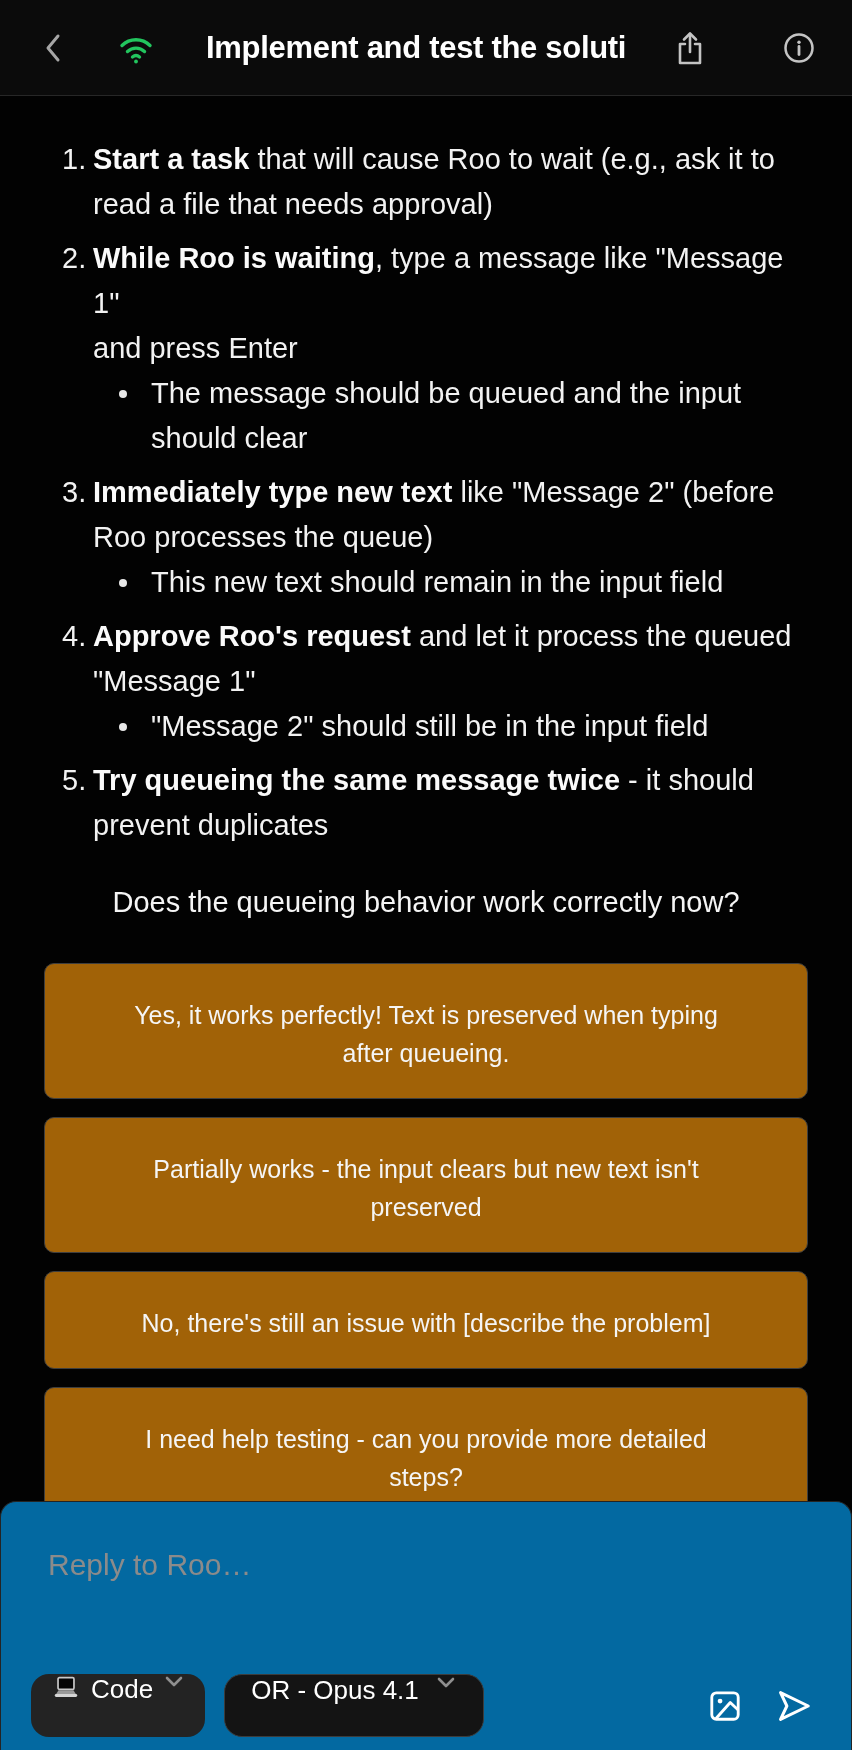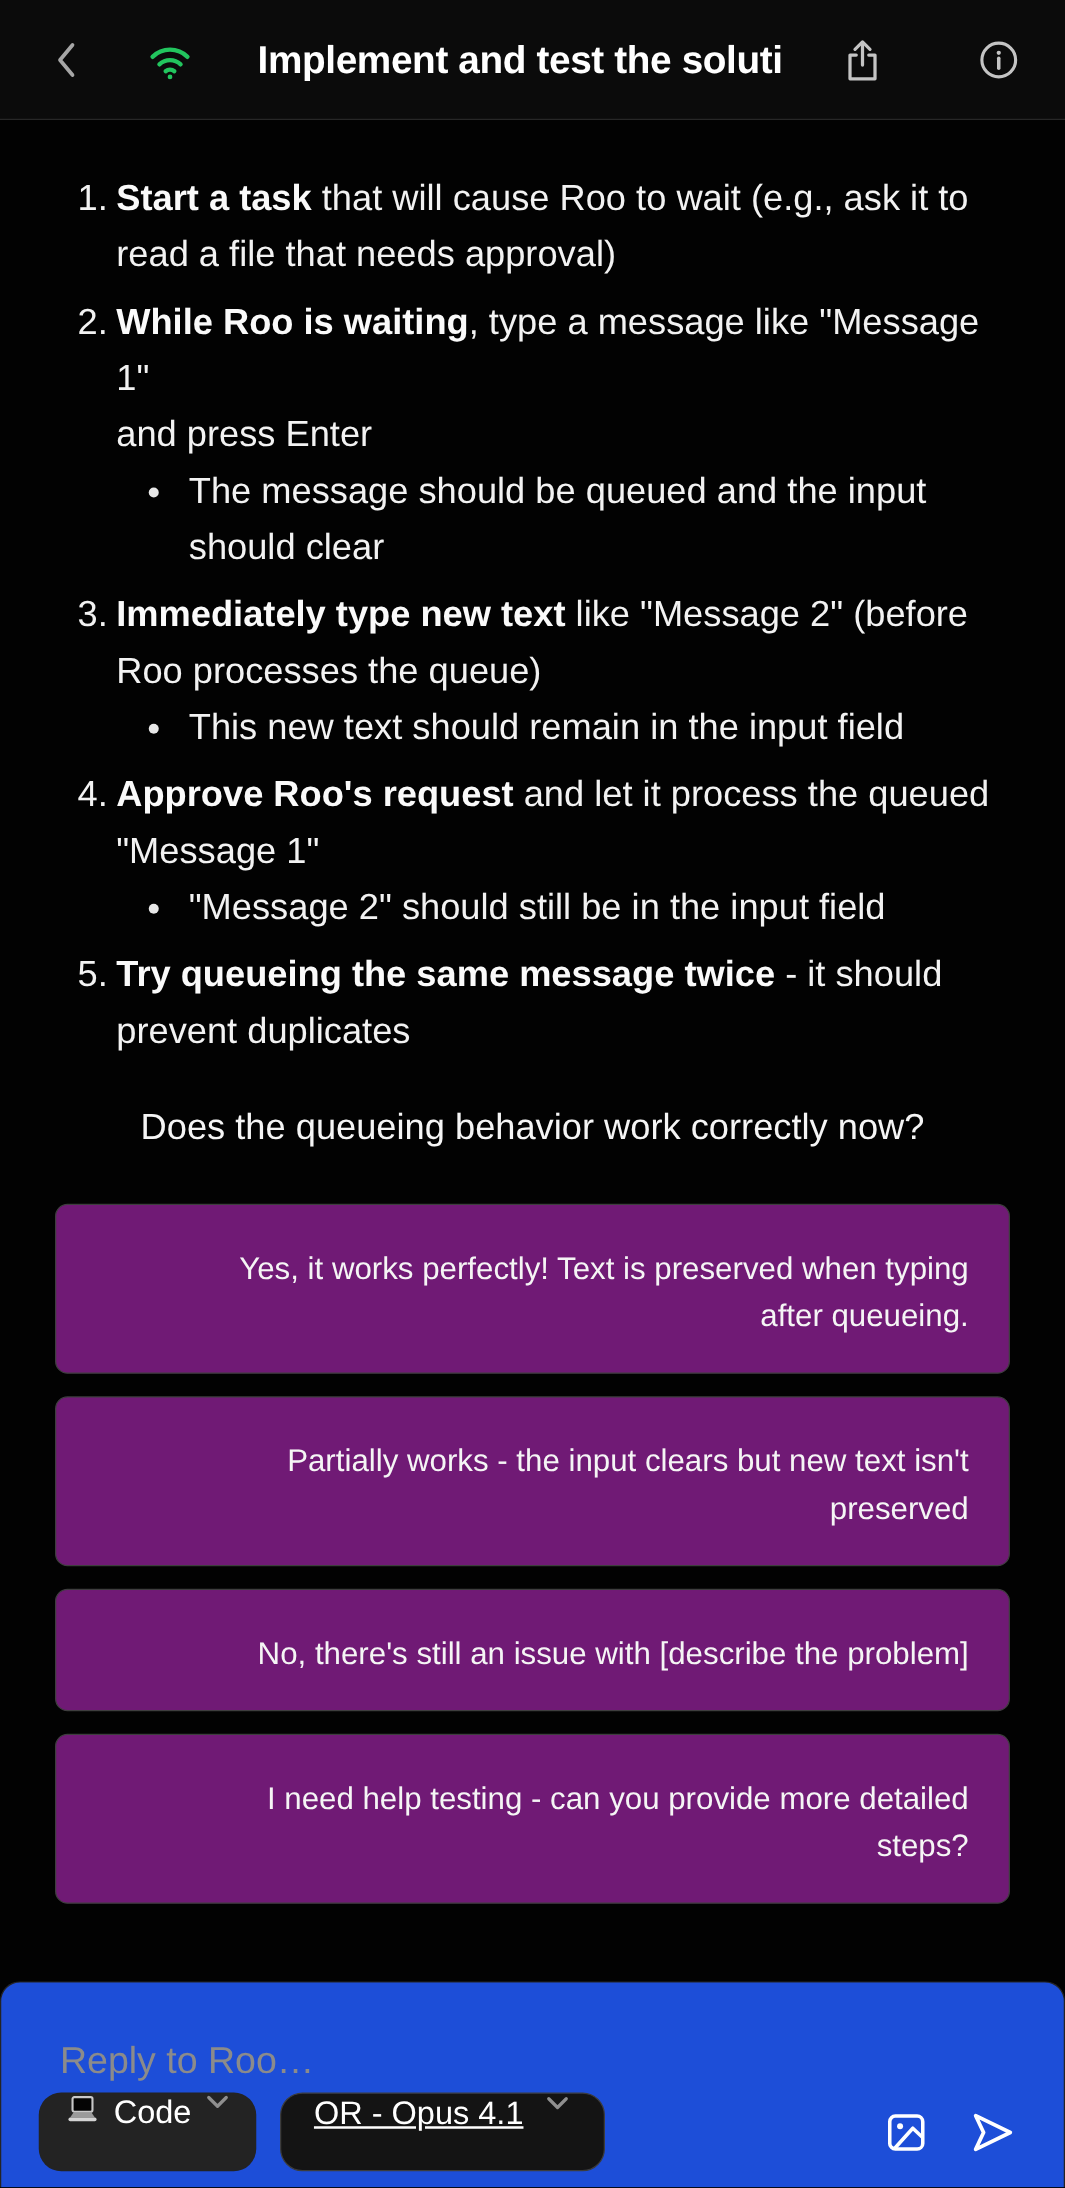--- a/index.html
+++ b/index.html
@@ -30,47 +30,47 @@
   .lead{font-weight:700;color:#fafafa;}
   .rest{white-space:pre-line;}
   ul.sub{list-style:none;margin:0;padding:0 0 0 58px;}
   ul.sub>li{position:relative;white-space:pre-line;}
   ul.sub>li::before{
     content:"";position:absolute;left:-32px;top:19px;width:8px;height:8px;border-radius:50%;background:#e8e8e8;
   }
   .question{margin:32px 0 0 0;font-size:29px;line-height:45px;color:#f5f5f5;text-align:center;}
   .options{margin-top:38px;display:flex;flex-direction:column;gap:18px;}
   .option-btn{
-    display:block;width:100%;text-align:right;cursor:pointer;
-    background:#701a75;border:1px solid #3e3e3e;border-radius:10px;
+    display:block;width:100%;text-align:center;cursor:pointer;
+    background:#a16207;border:1px solid #3e3e3e;border-radius:10px;
     padding:32px 32px 26px 32px;box-sizing:border-box;color:#f5f5f5;
   }
   .option-btn span{font-family:"Liberation Sans",sans-serif;font-size:25px;line-height:38px;white-space:pre-line;}
   
   .composer{
-    position:absolute;left:0;right:0;bottom:0;height:165px;box-sizing:border-box;
-    background:#1d4ed8;border:1px solid #242424;border-bottom:none;
+    position:absolute;left:0;right:0;bottom:0;height:249px;box-sizing:border-box;
+    background:#0369a1;border:1px solid #242424;border-bottom:none;
     border-radius:16px 16px 0 0;
   }
   .reply-input{
     display:block;background:transparent;border:none;outline:none;resize:none;
     margin:44px 0 0 45px;width:740px;height:40px;
     font-family:"Liberation Sans",sans-serif;font-size:30px;color:#ededed;
   }
   .reply-input::placeholder{color:#8b8b8b;}
   .composer-row{
     position:absolute;left:30px;right:38px;bottom:13px;height:63px;
     display:flex;align-items:center;
   }
   .pill{
     height:63px;display:flex;cursor:pointer;
     border-radius:18px;color:#fff;font-family:"Liberation Sans",sans-serif;font-size:26px;
   }
   .mode-btn{background:#232323;border:none;padding:0 20px;gap:10px;}
-  .model-btn{background:#141414;border:1px solid #3c3c3c;padding:0 26px;margin-left:19px;gap:16px;box-sizing:border-box;text-decoration:underline;}
+  .model-btn{background:#141414;border:1px solid #3c3c3c;padding:0 26px;margin-left:19px;gap:16px;box-sizing:border-box;}
   .row-spacer{flex:1;}
   .image-btn{margin-right:32px;}
   svg{display:block;}
 </style>
 </head>
 <body>
 
 <div class="screen">
 
   <header class="top-bar">

